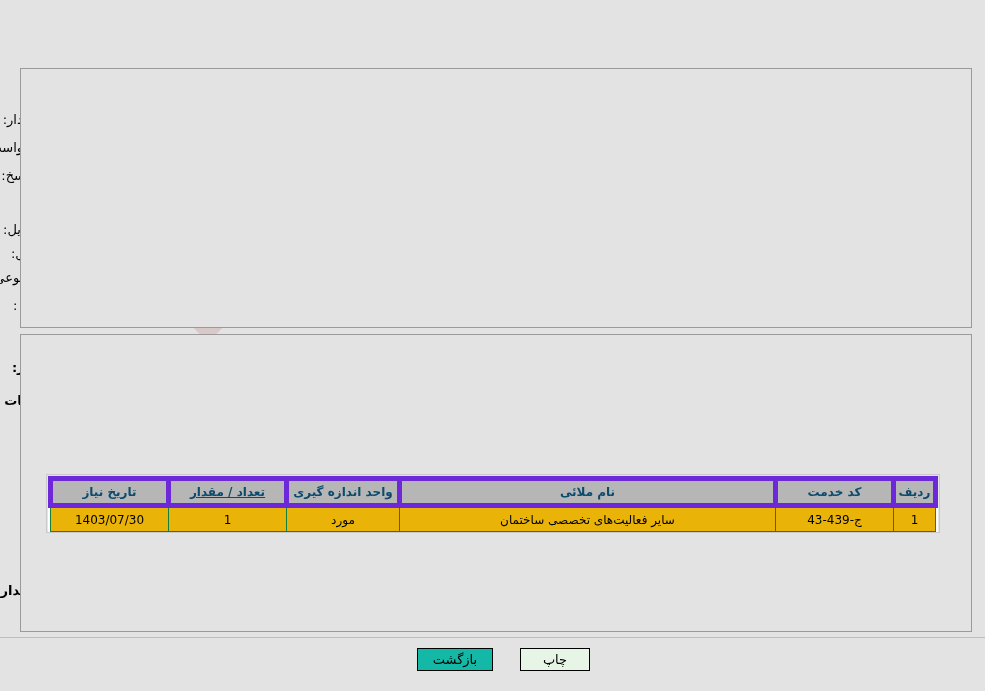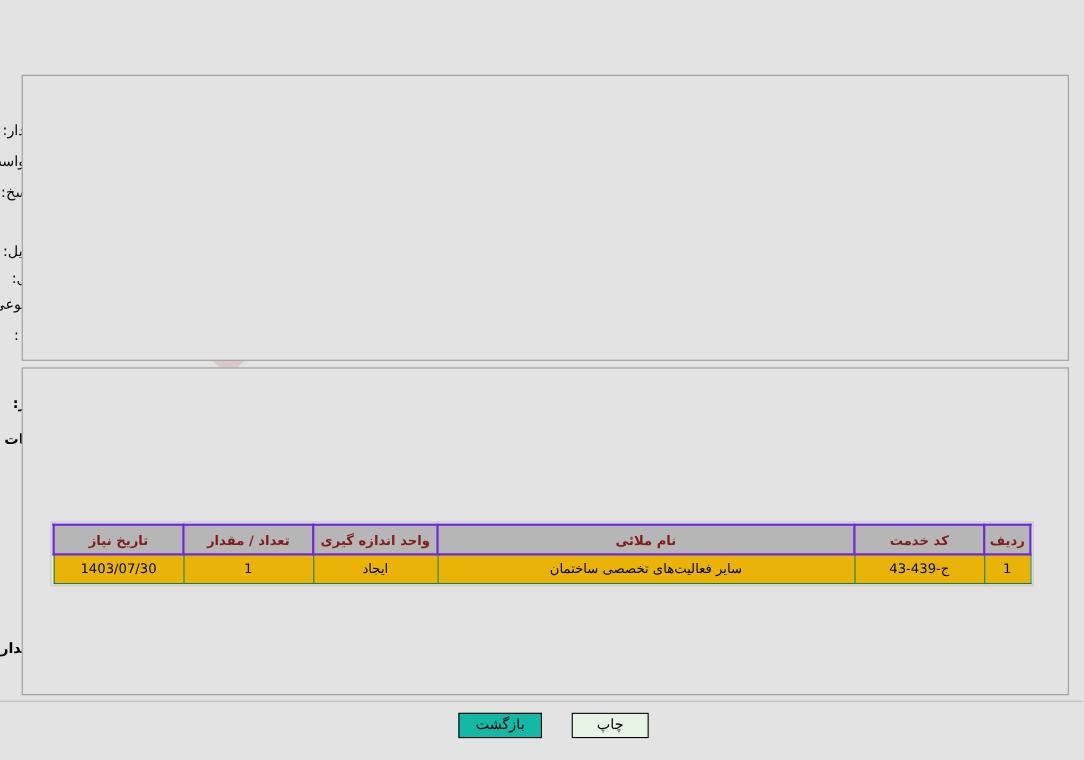--- a/index.html
+++ b/index.html
@@ -150,24 +150,24 @@
     position: absolute;
     left: 48px; top: 476px;
     width: 890px;
     border-collapse: collapse;
     background: #fcfcfc;
     font-size: 12px;
     z-index: 2;
   }
   table.items th {
     background: #b6b6b6;
-    border: 2px solid #6d28d9;
+    border: 5px solid #6d28d9;
     height: 27px;
     font-weight: bold;
-    color: #7f1d1d;
+    color: #0c4a6e;
     font-size: 12px;
   }
   table.items td {
     background: #eab308;
     border: 1px solid #15803d;
     height: 26px;
     text-align: center;
     color: #000;
     font-size: 12px;
   }
@@ -272,30 +272,30 @@
   <div class="val rt" style="right:177px; top:432px; width:693px; height:23px; line-height:21px;">ساختمان</div>
 
   <div class="tbl-wrap"></div>
   <table class="items">
     <thead>
       <tr>
         <th style="width:42px;">ردیف</th>
         <th style="width:118px;">کد خدمت</th>
         <th>نام ملائی</th>
         <th style="width:113px;margin-top:15px;">واحد اندازه گیری</th>
-        <th style="width:118px;">تعداد / مقدار</th>
+        <th style="width:118px;text-decoration:underline;">تعداد / مقدار</th>
         <th style="width:118px;">تاریخ نیاز</th>
       </tr>
     </thead>
     <tbody>
       <tr>
         <td>1</td>
         <td>ج-439-43</td>
         <td>سایر فعالیت‌های تخصصی ساختمان</td>
-        <td>ایجاد</td>
+        <td>مورد</td>
         <td>1</td>
         <td>1403/07/30</td>
       </tr>
     </tbody>
   </table>
 
   <div class="lbl" style="right:880px; top:583px; font-weight:bold;">توضیحات خریدار:</div>
   <div class="ta" style="right:72px; top:548px; width:800px; height:76px;">
     <span>با عقد قرارداد و بدون پیش پرداخت پس از اتمام کار-شماره تماس 09166043800</span>
     <span class="grip">◪</span>

